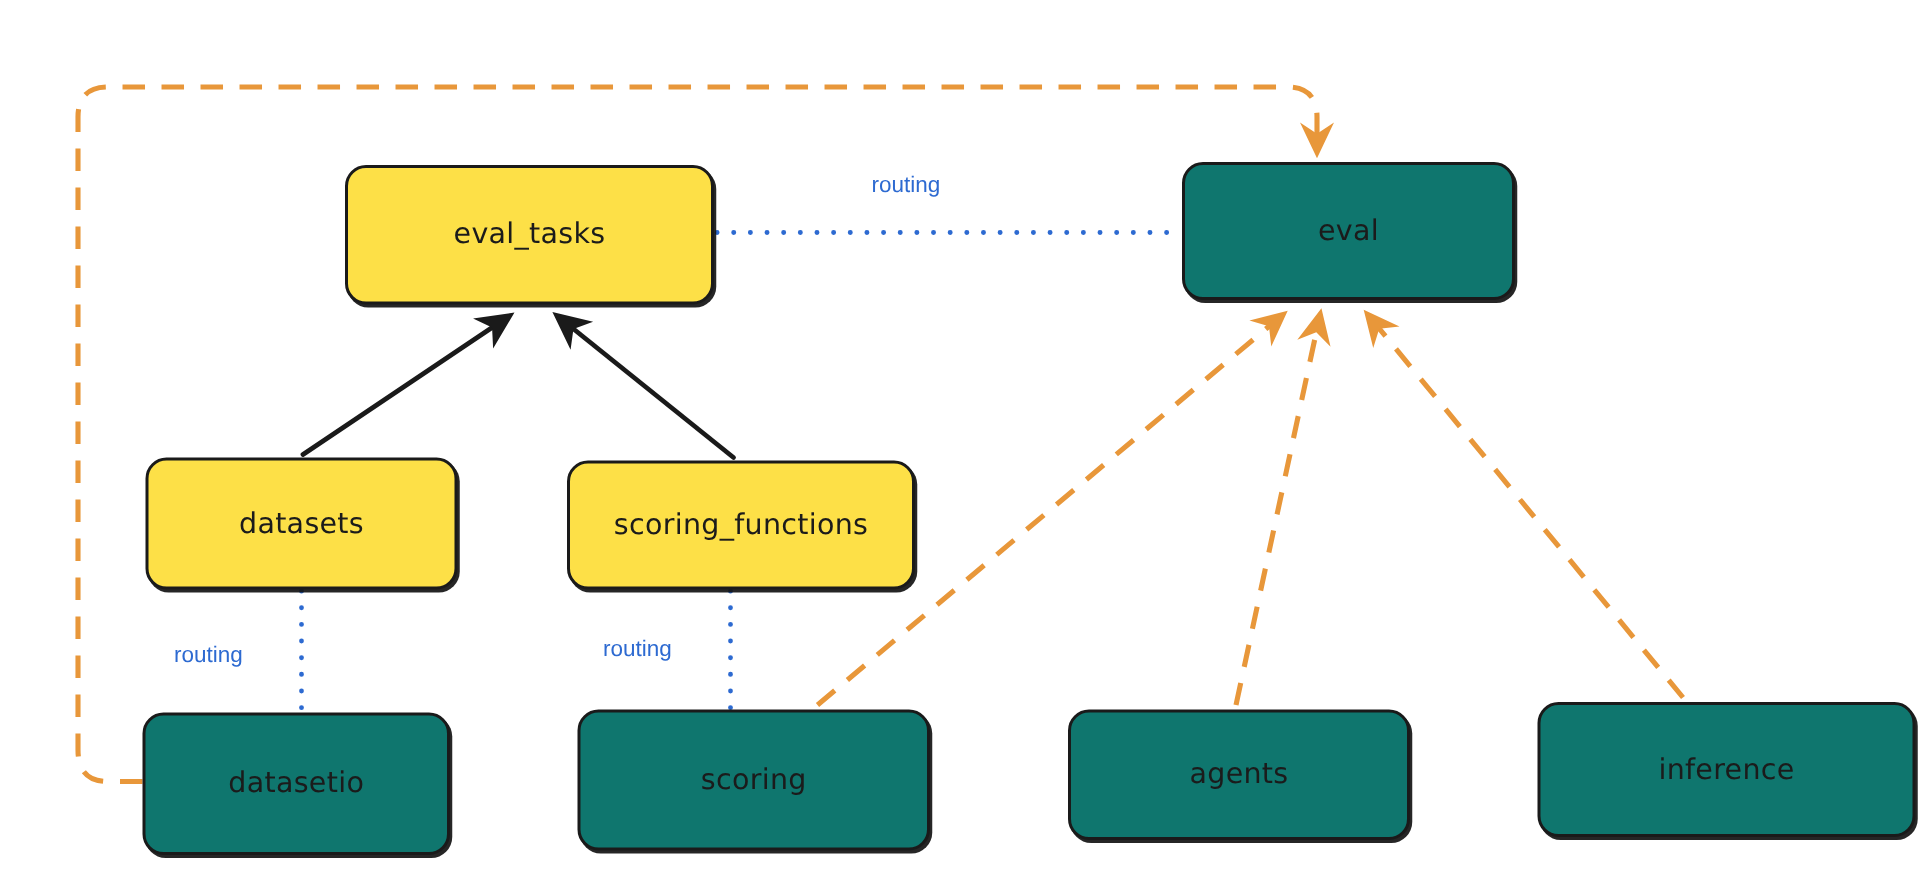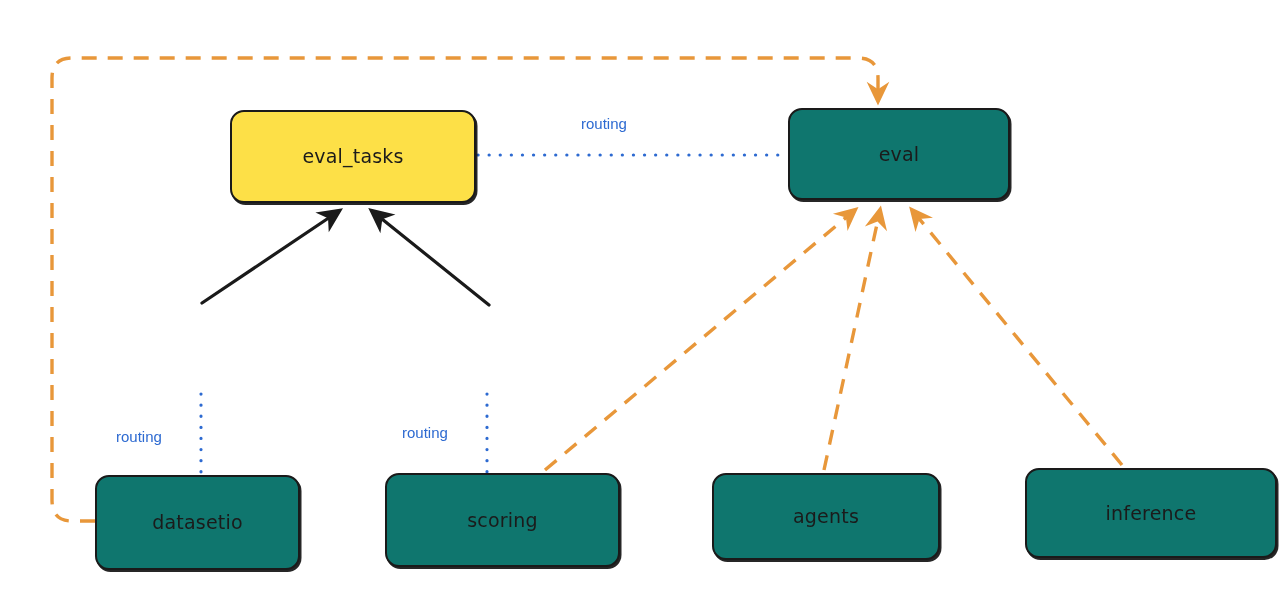--- a/index.html
+++ b/index.html
@@ -95,21 +95,27 @@
   </svg>
 
   <div class="node api" style="left:230px; top:110px; width:246px; height:93px;">
     <span class="node-label">eval_tasks</span>
   </div>
 
   <div class="node provider" style="left:788px; top:108px; width:222px; height:92px;">
     <span class="node-label">eval</span>
   </div>
 
+  <div class="node api" style="left:97px; top:305px; width:208px; height:88px;">
+    <span class="node-label">datasets</span>
+  </div>
 
+  <div class="node api" style="left:378px; top:307px; width:232px; height:86px;">
+    <span class="node-label">scoring_functions</span>
+  </div>
 
   <div class="node provider" style="left:95px; top:475px; width:205px; height:95px;">
     <span class="node-label">datasetio</span>
   </div>
 
   <div class="node provider" style="left:385px; top:473px; width:235px; height:94px;">
     <span class="node-label">scoring</span>
   </div>
 
   <div class="node provider" style="left:712px; top:473px; width:228px; height:87px;">

